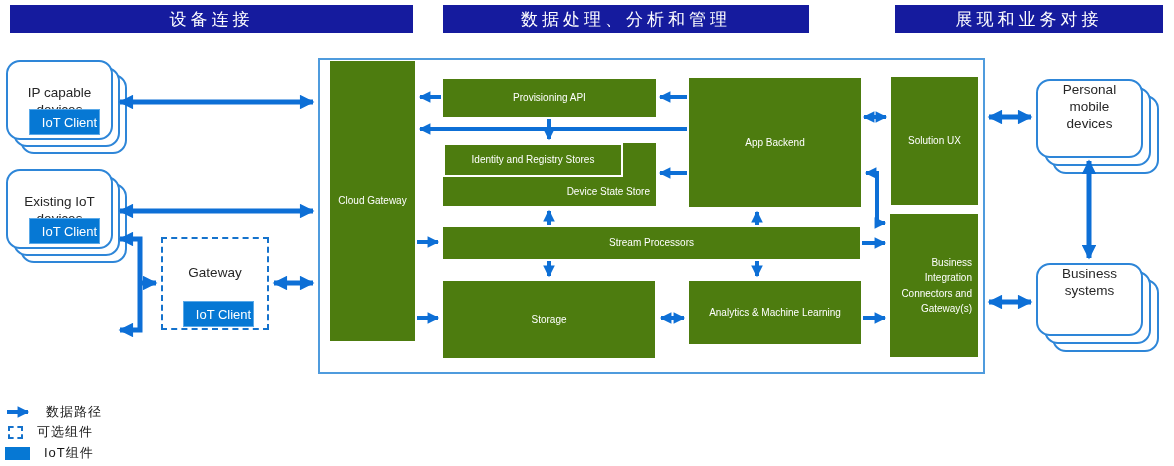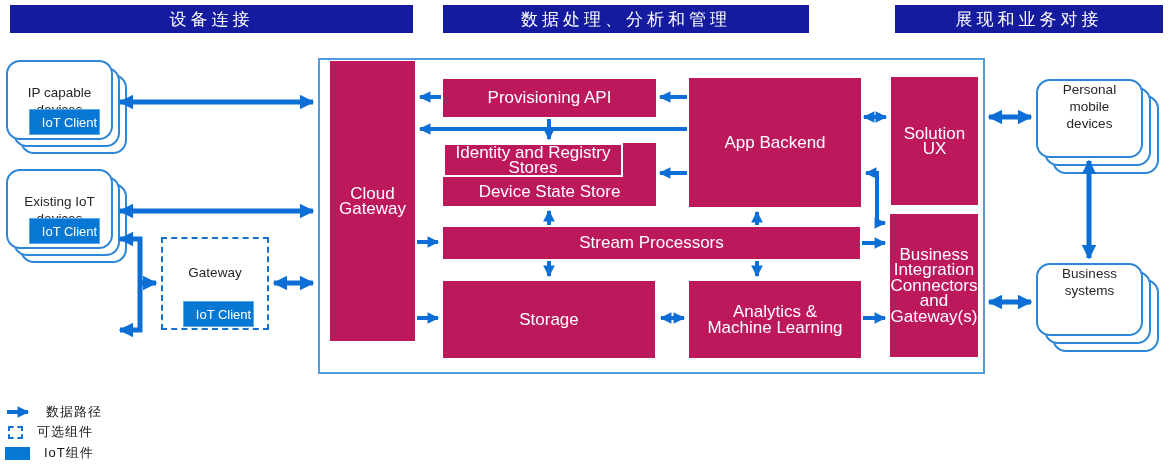--- a/index.html
+++ b/index.html
@@ -23,22 +23,22 @@
   .iot-btn{position:absolute;left:21px;top:47px;width:71px;height:26px;background:#0678d4;
            border:1px solid #5aa9e8;box-sizing:border-box;color:#fff;font-size:13px;
            display:flex;align-items:center;justify-content:center;padding-left:10px;}
   
   .dashed-box{position:absolute;background:#fff;border:2px dashed #1472cc;box-sizing:border-box;}
   .gw-label{position:absolute;top:26px;width:100%;text-align:center;font-size:13.5px;color:#262626;}
   .gw-btn{top:62px;left:20px;}
   
   .container{position:absolute;left:318px;top:58px;width:667px;height:316px;
              border:2px solid #4f9bdd;box-sizing:border-box;background:#fff;}
-  .bluebox{position:absolute;background:#be185d;color:#fff;font-size:17px;line-height:15.5px;
-           display:flex;align-items:center;justify-content:center;text-align:center;
+  .bluebox{position:absolute;background:#4d7c0f;color:#fff;font-size:10px;line-height:15.5px;
+           display:flex;align-items:center;justify-content:center;text-align:right;
            box-sizing:border-box;padding:2px 6px;}
   .idstore{border:2px solid #fff;z-index:3;}
   .bottomtext{align-items:flex-end;padding-bottom:7px;}
   
   .arrows{position:absolute;left:0;top:0;width:1174px;height:466px;z-index:5;pointer-events:none;}
   
   .lg-row{position:absolute;display:flex;align-items:center;height:16px;}
   .lg-label{font-size:13px;color:#161616;letter-spacing:1px;margin-left:14px;}
   .lg-dash{width:15px;height:13px;border:2px dashed #1472cc;box-sizing:border-box;margin-left:3px;}
   .lg-solid{width:25px;height:13px;background:#0678d4;}
@@ -81,21 +81,21 @@
   <div class="bluebox" style="left:330px;top:61px;width:85px;height:280px;">Cloud Gateway</div>
   <div class="bluebox" style="left:443px;top:79px;width:213px;height:38px;">Provisioning API</div>
   <div class="bluebox bottomtext" style="left:443px;top:143px;width:213px;height:63px;">
       <span style="width:100%;">Device State Store</span>
     </div>
   <div class="bluebox idstore" style="left:443px;top:143px;width:180px;height:34px;">Identity and Registry Stores</div>
   <div class="bluebox" style="left:689px;top:78px;width:172px;height:129px;">App Backend</div>
   <div class="bluebox" style="left:891px;top:77px;width:87px;height:128px;">Solution UX</div>
   <div class="bluebox" style="left:443px;top:227px;width:417px;height:32px;">Stream Processors</div>
   <div class="bluebox" style="left:443px;top:281px;width:212px;height:77px;">Storage</div>
-  <div class="bluebox" style="left:689px;top:281px;width:172px;height:77px;padding:2px 18px;">Analytics &amp; Machine Learning</div>
+  <div class="bluebox" style="left:689px;top:281px;width:172px;height:63px;padding:2px 18px;">Analytics &amp; Machine Learning</div>
   <div class="bluebox" style="left:890px;top:214px;width:88px;height:143px;">Business Integration Connectors and Gateway(s)</div>
 
   <div class="stack" style="left:1036px;top:79px;width:107px;height:79px;">
     <div class="card rg2"></div>
     <div class="card rg1"></div>
     <div class="card front centered">
       <div class="devlabel" style="max-width:80px;">Personal mobile devices</div>
     </div>
   </div>
 

